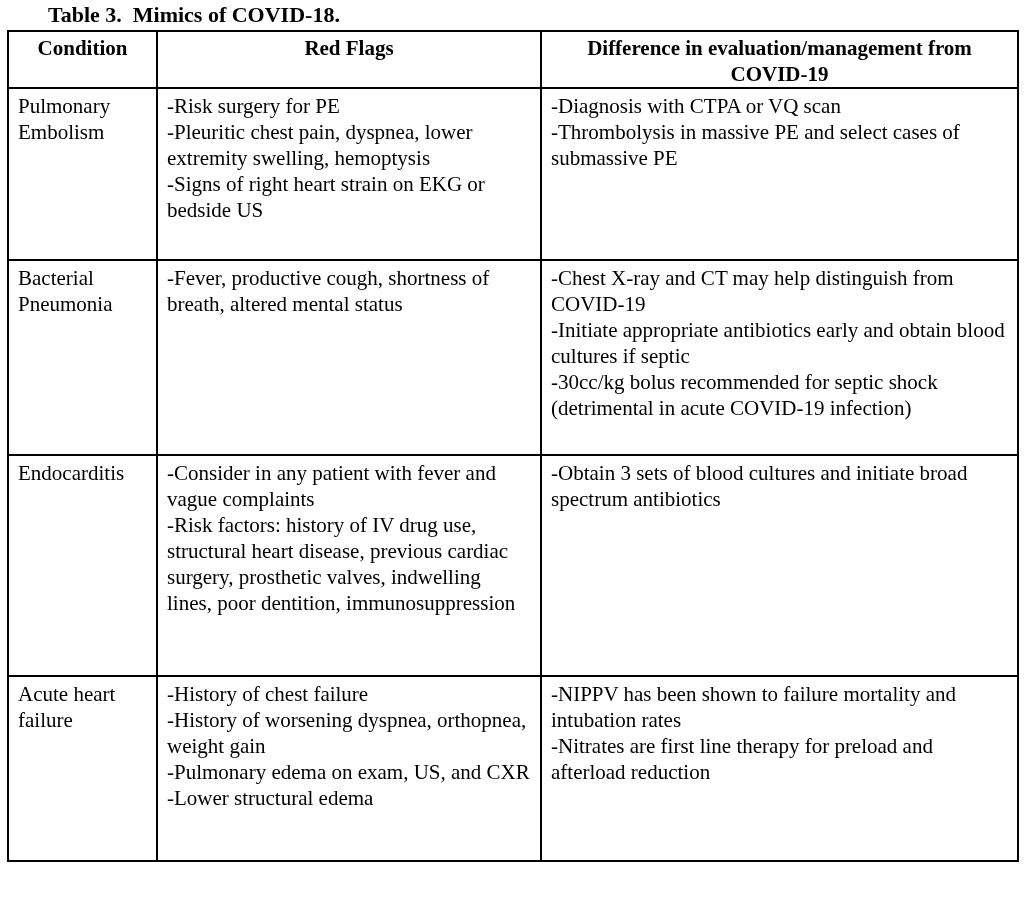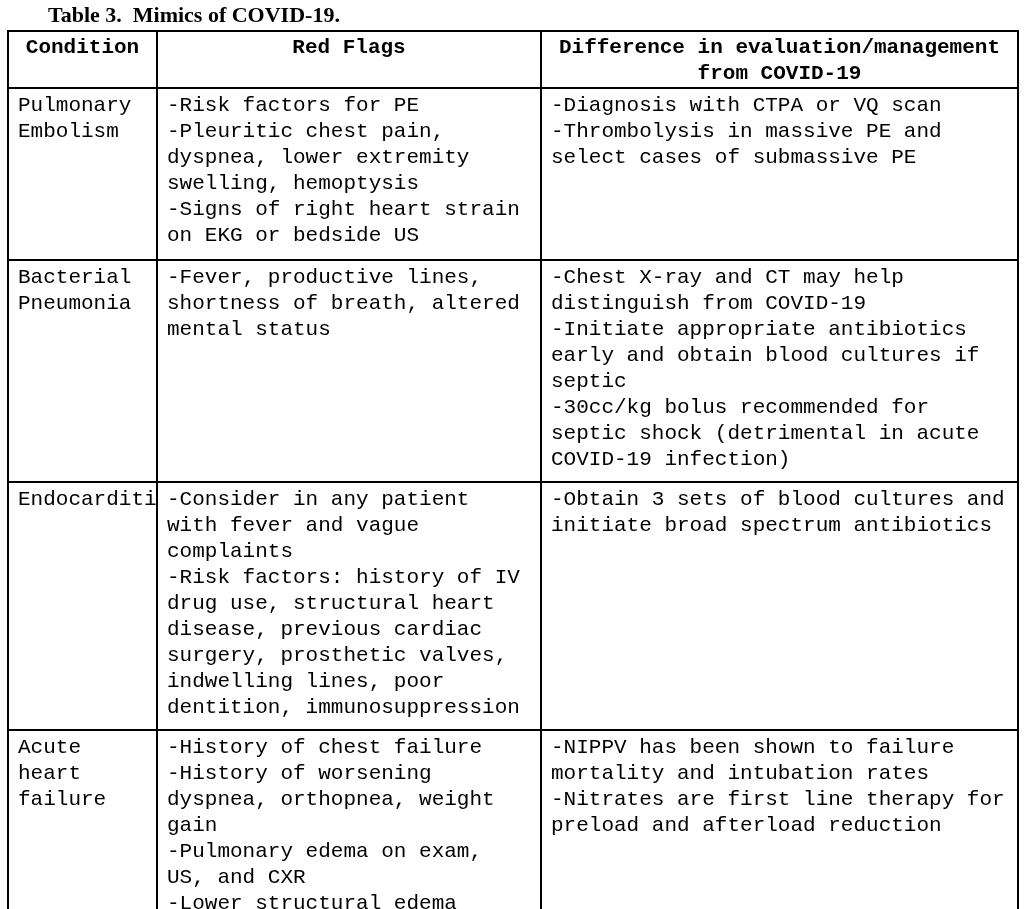--- a/index.html
+++ b/index.html
@@ -36,21 +36,20 @@
     border-collapse: collapse;
     table-layout: fixed;
   }
   table.mimics th,
   table.mimics td {
     border: 2px solid #000000;
     vertical-align: top;
     font-size: 21px;
     line-height: 26px;
     overflow: hidden;
-    font-family: Liberation Mono, monospace;
   }
   table.mimics th {
     font-weight: bold;
     text-align: center;
     padding: 3px 6px 0 6px;
     height: 45px; 
   }
   table.mimics td {
     padding: 4px 10px 8px 9px;
     text-align: left;
@@ -62,21 +61,21 @@
   .bullet, .cond-text {
     margin: 0;
     padding: 0;
   }
 </style>
 </head>
 <body>
 
 <div class="page">
 
-  <div class="table-title">Table 3.  Mimics of COVID-19.</div>
+  <div class="table-title">Table 3.  Mimics of COVID-18.</div>
 
   <table class="mimics">
     <colgroup>
       <col style="width:149px">
       <col style="width:384px">
       <col style="width:477px">
     </colgroup>
     <thead>
       <tr>
         <th>Condition</th>
@@ -84,36 +83,36 @@
         <th>Difference in evaluation/management from COVID-19</th>
       </tr>
     </thead>
     <tbody>
 
       <tr class="row-pe">
         <td>
           <p class="cond-text">Pulmonary Embolism</p>
         </td>
         <td>
-          <p class="bullet">-Risk factors for PE</p>
+          <p class="bullet">-Risk surgery for PE</p>
           <p class="bullet">-Pleuritic chest pain, dyspnea, lower extremity swelling, hemoptysis</p>
           <p class="bullet">-Signs of right heart strain on EKG or bedside US</p>
         </td>
         <td>
           <p class="bullet">-Diagnosis with CTPA or VQ scan</p>
           <p class="bullet">-Thrombolysis in massive PE and select cases of submassive PE</p>
         </td>
       </tr>
 
       <tr class="row-pna">
         <td>
           <p class="cond-text">Bacterial Pneumonia</p>
         </td>
         <td>
-          <p class="bullet">-Fever, productive lines, shortness of breath, altered mental status</p>
+          <p class="bullet">-Fever, productive cough, shortness of breath, altered mental status</p>
         </td>
         <td>
           <p class="bullet">-Chest X-ray and CT may help distinguish from COVID-19</p>
           <p class="bullet">-Initiate appropriate antibiotics early and obtain blood cultures if septic</p>
           <p class="bullet">-30cc/kg bolus recommended for septic shock (detrimental in acute COVID-19 infection)</p>
         </td>
       </tr>
 
       <tr class="row-endo">
         <td>

